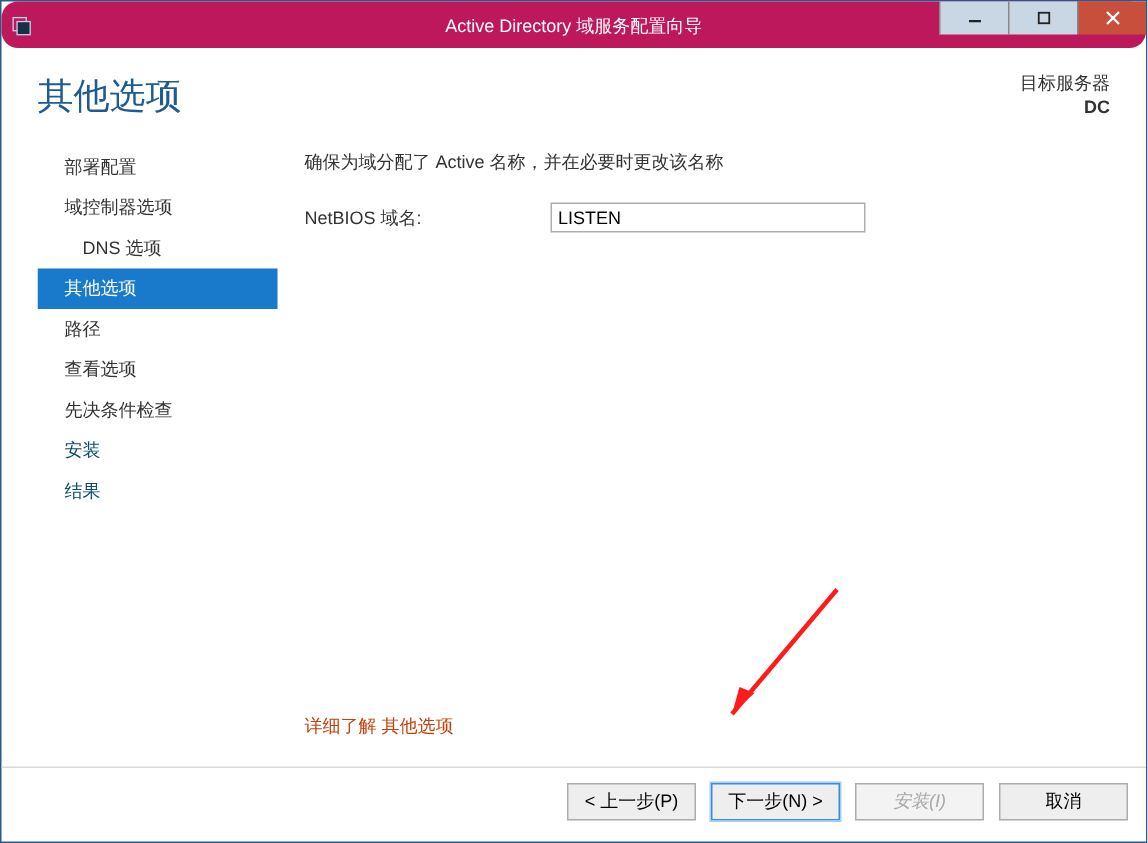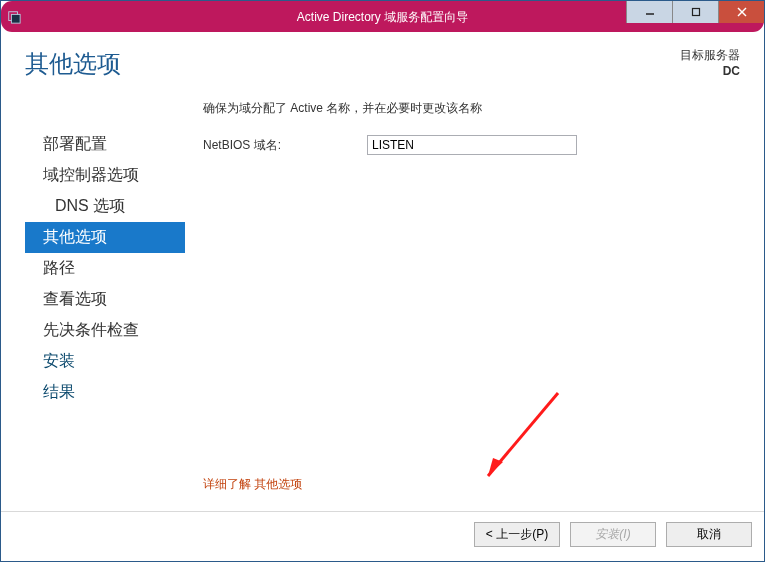--- a/index.html
+++ b/index.html
@@ -72,23 +72,22 @@
   .body-row {
     flex:1;
     display:flex;
     gap:18px;
     overflow:hidden;
   }
 
   
   .nav {
     width:160px;
-    font-size:16px;
+    font-size:12px;
     color:#333;
-    margin-top:31px;
   }
   .nav .item {
     padding:5px 10px 5px 18px;
     cursor:default;
     white-space:nowrap;
   }
   .nav .item.sub { padding-left:30px; }
   .nav .item.current {
     background:#1979ca;
     color:#fff;
@@ -225,17 +224,18 @@
         <svg class="arrow" style="left:270px; top:290px;" width="90" height="100" viewBox="0 0 90 100">
           <line x1="85" y1="5" x2="15" y2="88" stroke="#ff1b1b" stroke-width="3"></line>
           <polygon points="15,88 30,74 20,70" fill="#ff1b1b"></polygon>
         </svg>
       </div>
     </div>
   </div>
 
   <div class="footer">
     <button>&lt; 上一步(P)</button>
+    <button class="primary">下一步(N) &gt;</button>
     <button disabled="">安装(I)</button>
     <button>取消</button>
   </div>
 
 </div>
 
 </body></html>

